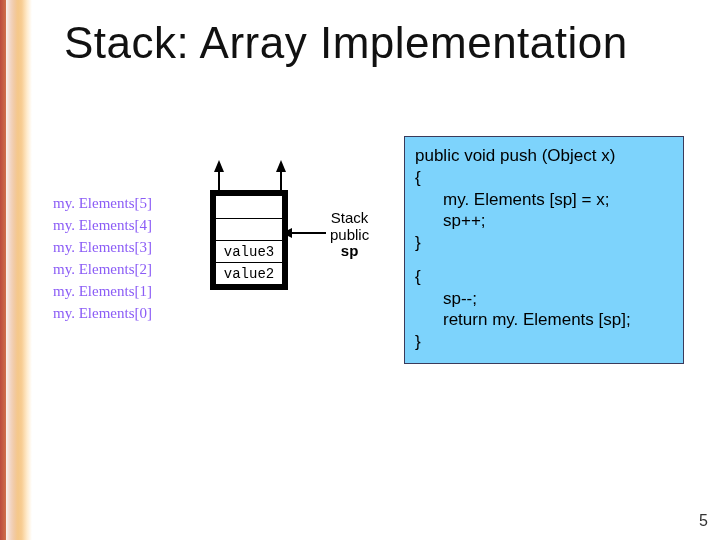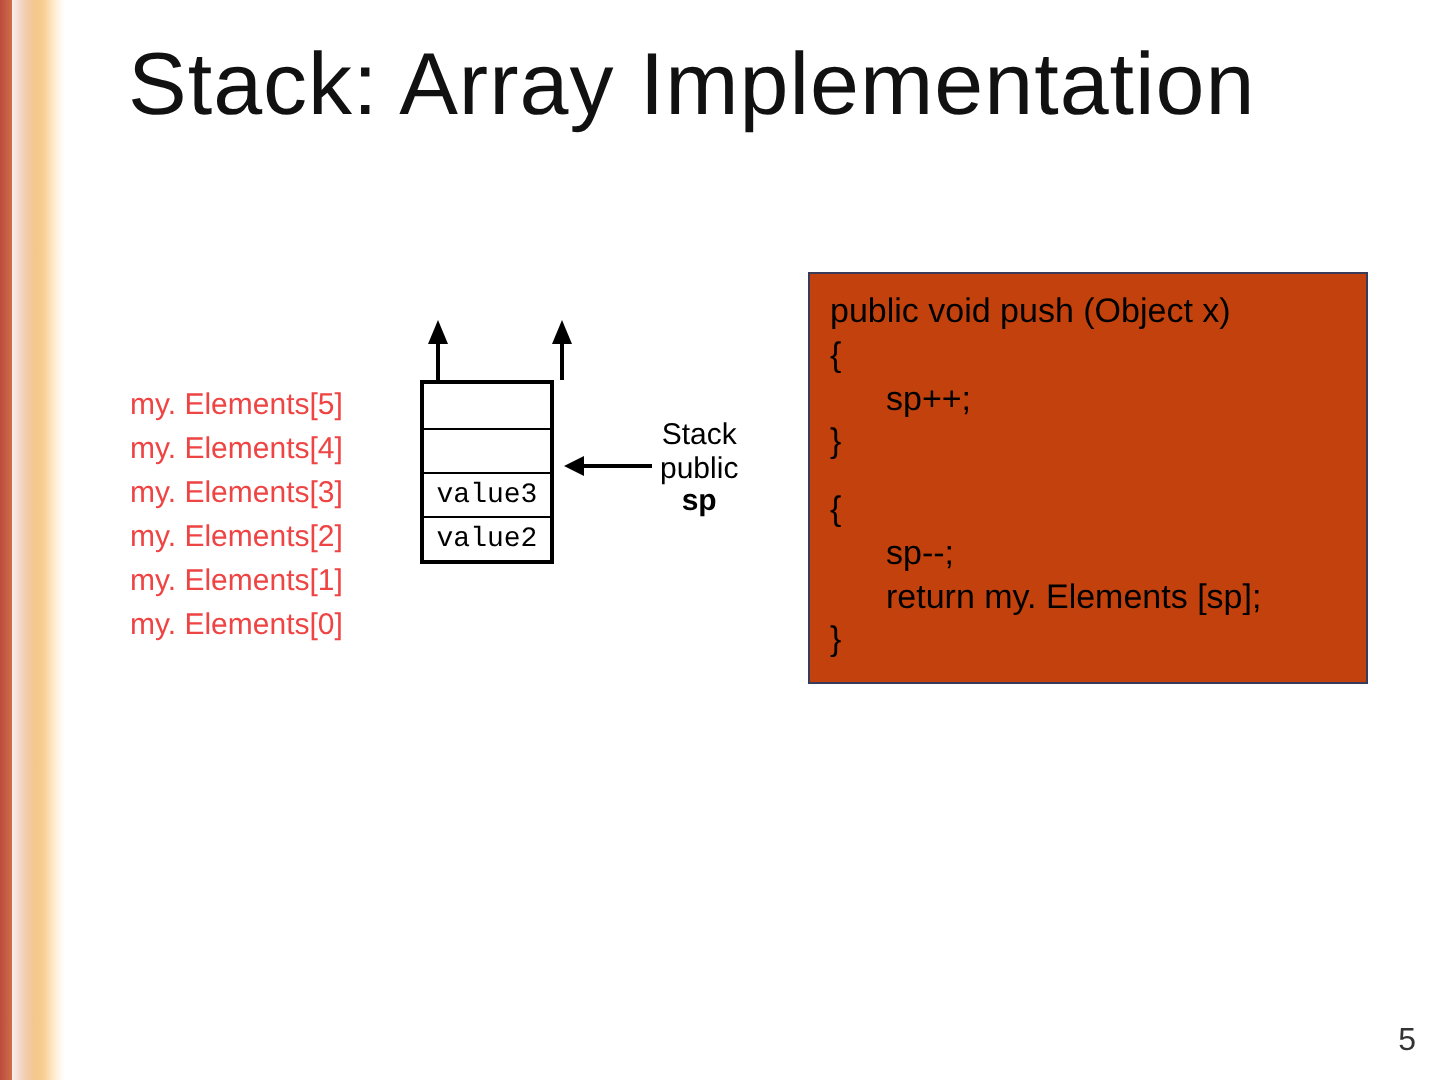--- a/index.html
+++ b/index.html
@@ -16,28 +16,28 @@
   }
   .title {
     position: absolute; left: 64px; top: 20px; width: 580px;
     font-size: 44px; line-height: 1.05; font-weight: 400; color: #111;
     letter-spacing: 0.5px;
   }
   .diagram {
     position: absolute; left: 50px; top: 160px; width: 330px; height: 220px;
   }
   .labels {
-    position: absolute; left: 15px; top: 32px; width: 145px;
-    font-family: Liberation Sans, sans-serif;
-    font-size: 15px; color: #ef4444;
+    position: absolute; left: 3px; top: 32px; width: 145px;
+    font-family: Liberation Serif, serif;
+    font-size: 15px; color: #8b5cf6;
   }
   .labels div { height: 22px; line-height: 22px; }
   .stackbox {
-    position: absolute; left: 160px; top: 30px; width: 67px;
-    border: 2px solid #000000;
+    position: absolute; left: 160px; top: 30px; width: 78px;
+    border: 6px solid #000000;
   }
   .stackbox .cell {
     height: 22px; border-top: 1px solid #000;
     font-family: "Courier New", monospace; font-size: 14px;
     text-align: center; line-height: 22px;
   }
   .stackbox .cell:first-child { border-top: none; }
   .arrow-up {
     position: absolute; width: 0; height: 0;
     border-left: 5px solid transparent; border-right: 5px solid transparent;
@@ -54,21 +54,21 @@
     border-top: 5px solid transparent; border-bottom: 5px solid transparent;
     border-right: 10px solid #000;
   }
   .sp-label {
     position: absolute; left: 280px; top: 50px;
     font-size: 15px; text-align: center; line-height: 1.1;
   }
   .sp-label .sp { font-weight: 700; margin-top: 27px; }
   .codebox {
     position: absolute; left: 404px; top: 136px; width: 280px;
-    border: 1px solid #3a3a5a; background: #c2410c;
+    border: 1px solid #3a3a5a; background: #7dd3fc;
     padding: 8px 10px 10px 10px;
     font-size: 17px; line-height: 1.28;
     font-family: Arial, Helvetica, sans-serif;
   }
   .codebox .gap { height: 12px; }
   .codebox .ind { padding-left: 28px; }
   .pagenum {
     position: absolute; right: 12px; bottom: 10px;
     font-size: 16px; color: #333;
   }
@@ -110,20 +110,21 @@
     <div class="sp-label">
       <span>Stack</span><br>
       <span>public</span><br>
       <span class="sp">sp</span>
     </div>
   </div>
 
   <div class="codebox">
     <div>public void push (Object x)</div>
     <div>{</div>
+    <div class="ind">my. Elements [sp] = x;</div>
     <div class="ind">sp++;</div>
     <div>}</div>
     <div class="gap"></div>
     <div>{</div>
     <div class="ind">sp--;</div>
     <div class="ind">return my. Elements [sp];</div>
     <div>}</div>
   </div>
 
   <div class="pagenum">5</div>

